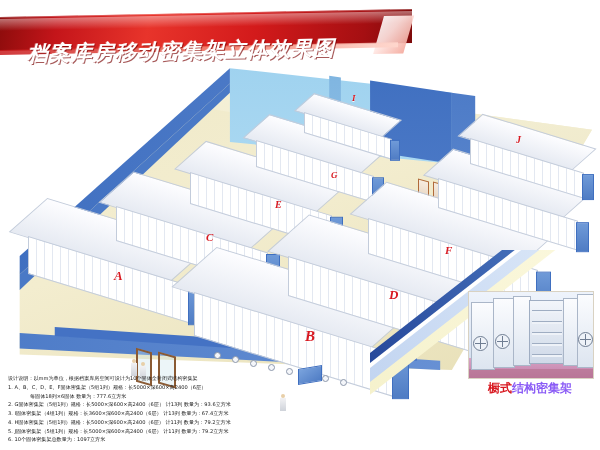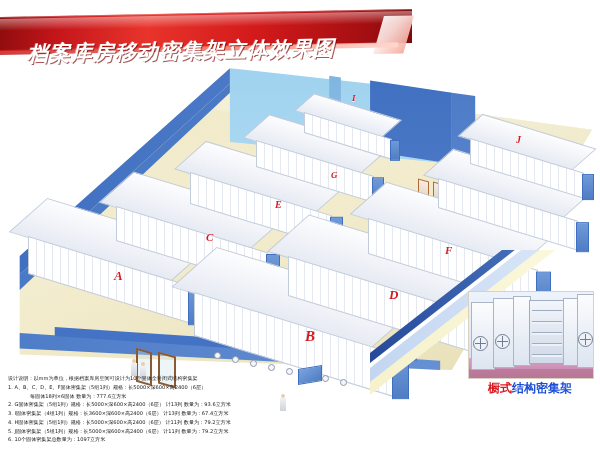--- a/index.html
+++ b/index.html
@@ -183,21 +183,21 @@
     content:"";position:absolute;left:50%;top:50%;background:#6f7d92;
   }
   .ins-wheel:before{width:11px;height:1.4px;margin:-0.7px 0 0 -5.5px;}
   .ins-wheel:after{width:1.4px;height:11px;margin:-5.5px 0 0 -0.7px;}
   .caption{
     position:absolute;left:468px;top:380px;width:124px;text-align:center;
     font-family:"DejaVu Sans","Liberation Sans",sans-serif;
     font-size:12px;font-weight:bold;white-space:nowrap;
   }
   .cap-red{color:#d81921;}
-  .cap-blue{color:#1d4ed8;}
+  .cap-blue{color:#8b5cf6;}
 </style>
 </head>
 <body>
 
 <div id="stage">
 
   <div class="banner-wrap">
     <div class="banner-skew"></div>
     <div class="banner-gloss"></div>
     <div class="banner-tip"></div>

